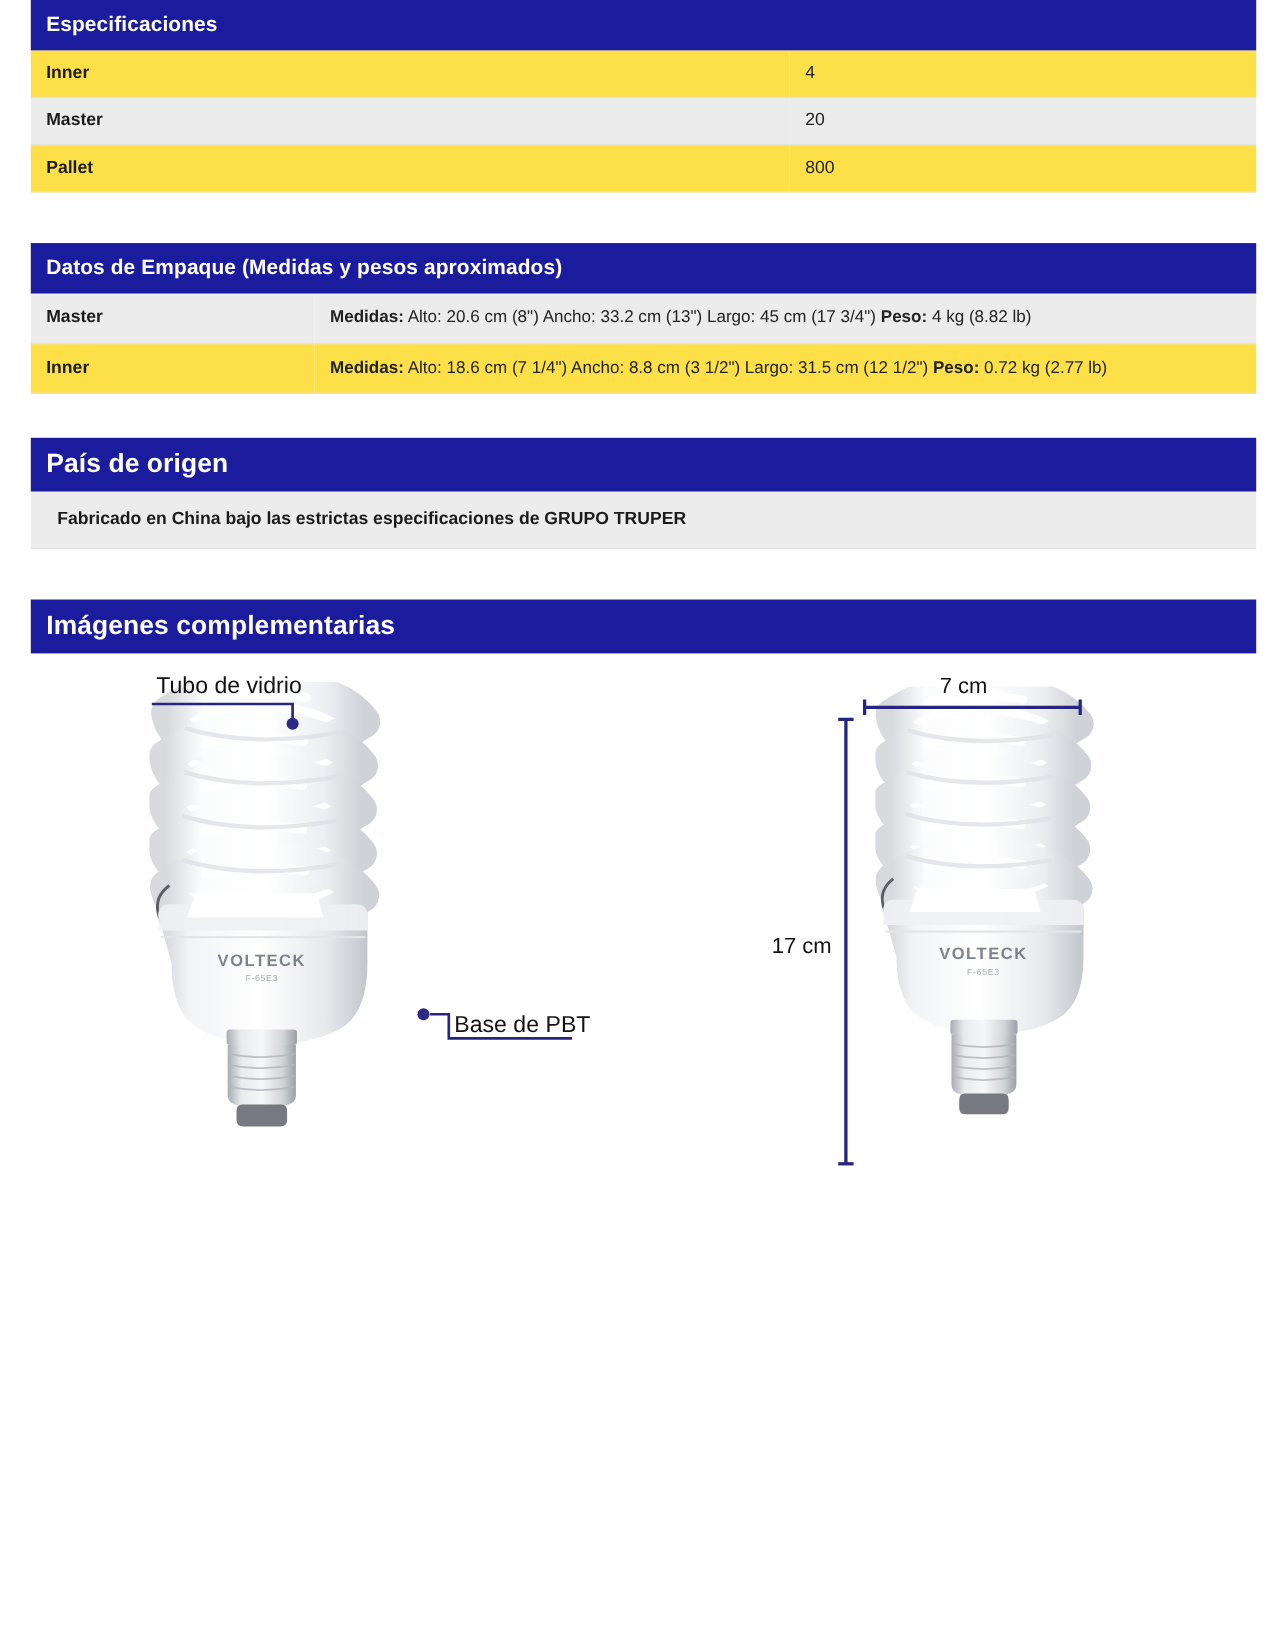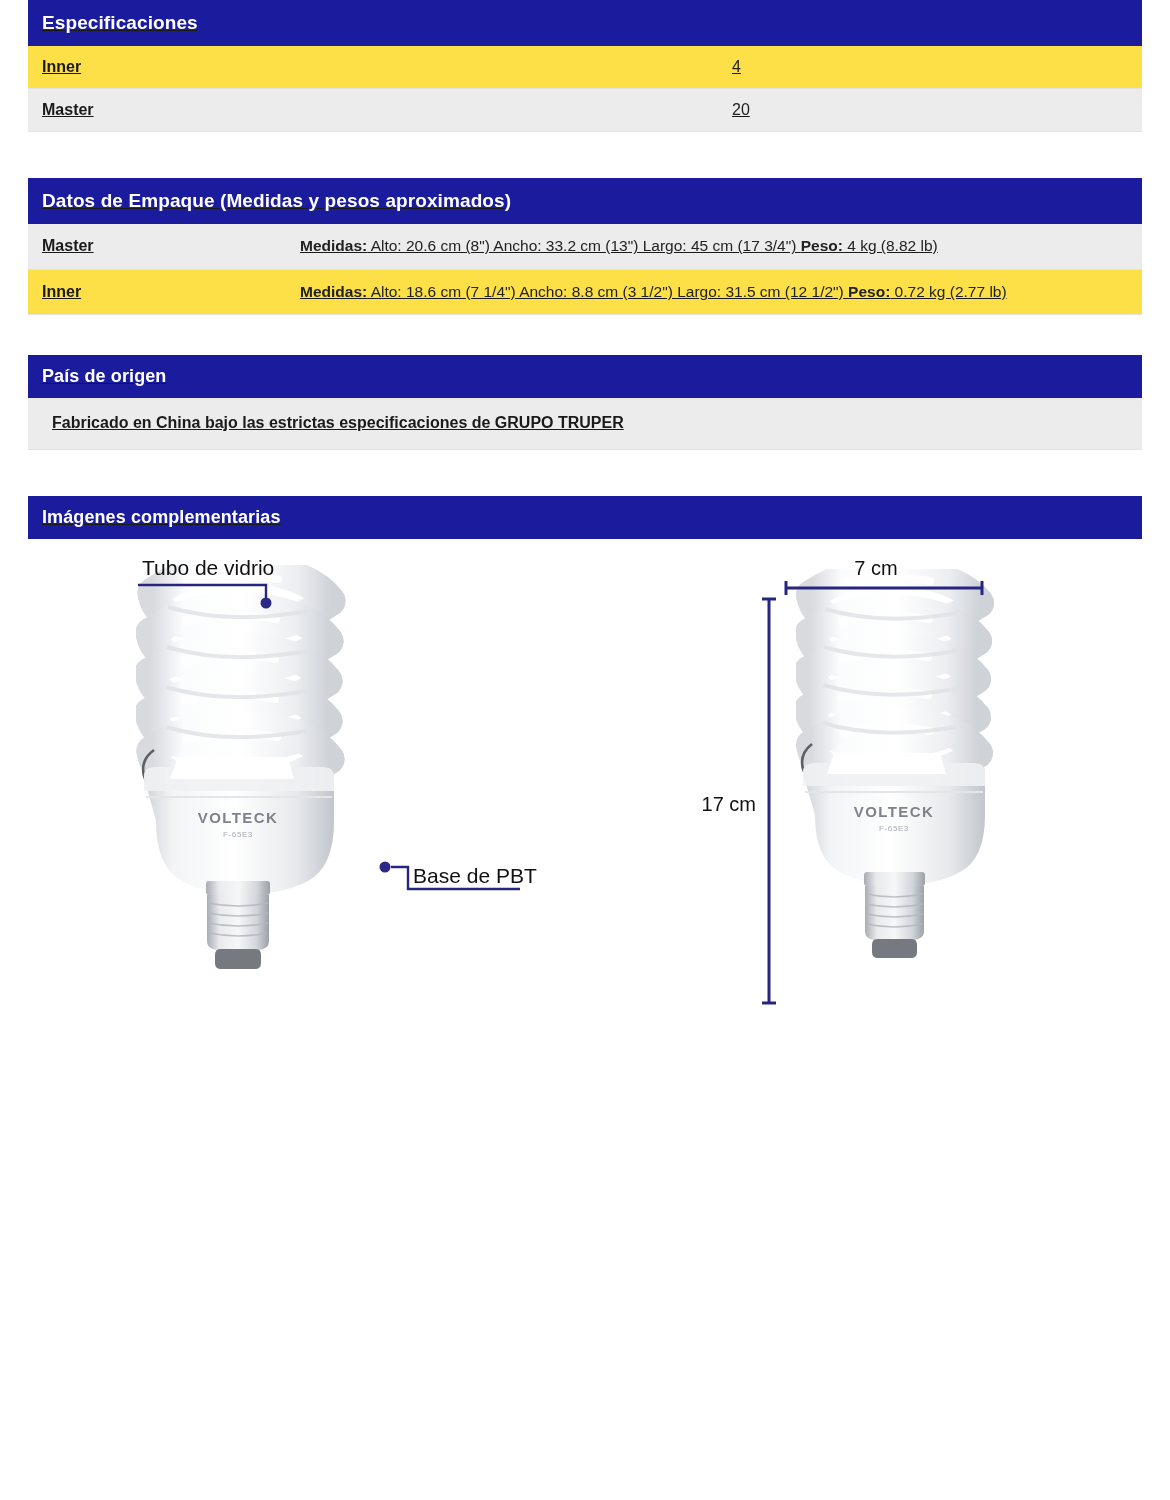--- a/index.html
+++ b/index.html
@@ -6,33 +6,33 @@
   * { box-sizing: border-box; }
   html, body { margin: 0; padding: 0; }
   body {
     width: 1170px;
     height: 1500px;
     background: #ffffff;
     font-family: "Liberation Sans", "DejaVu Sans", sans-serif;
     color: #1a1a1a;
     overflow: hidden;
   }
-  .page { position: relative; width: 1170px; height: 1368px; padding: 0 28px; text-decoration: underline; }
+  .page { position: relative; width: 1170px; height: 1368px; padding: 0 28px; }
 
   
   .bar {
     background: #1b1b9e;
     color: #ffffff;
     font-weight: bold;
     font-size: 19px;
     line-height: 1;
     padding: 13px 14px 14px 14px;
     letter-spacing: .1px;
   }
-  .bar.compact { font-size: 18px; padding: 12px 14px 13px 14px; }
+  .bar.compact { font-size: 24px; padding: 12px 14px 13px 14px; }
 
   
   .tbl { width: 100%; border-collapse: collapse; table-layout: fixed; }
   .tbl td {
     padding: 12px 14px;
     font-size: 16px;
     vertical-align: middle;
     border-bottom: 1px solid #e2e2e2;
   }
   .tbl tr.odd  td { background: #fde047; }
@@ -105,20 +105,24 @@
 
   <table class="tbl specs">
     <tbody>
       <tr class="odd">
         <td class="k">Inner</td>
         <td class="v">4</td>
       </tr>
       <tr class="even">
         <td class="k">Master</td>
         <td class="v">20</td>
+      </tr>
+      <tr class="odd">
+        <td class="k">Pallet</td>
+        <td class="v">800</td>
       </tr>
     </tbody>
   </table>
 
   <div class="gap-l"></div>
 
   <div class="bar">Datos de Empaque (Medidas y pesos aproximados)</div>
 
   <table class="tbl pack">
     <tbody>

